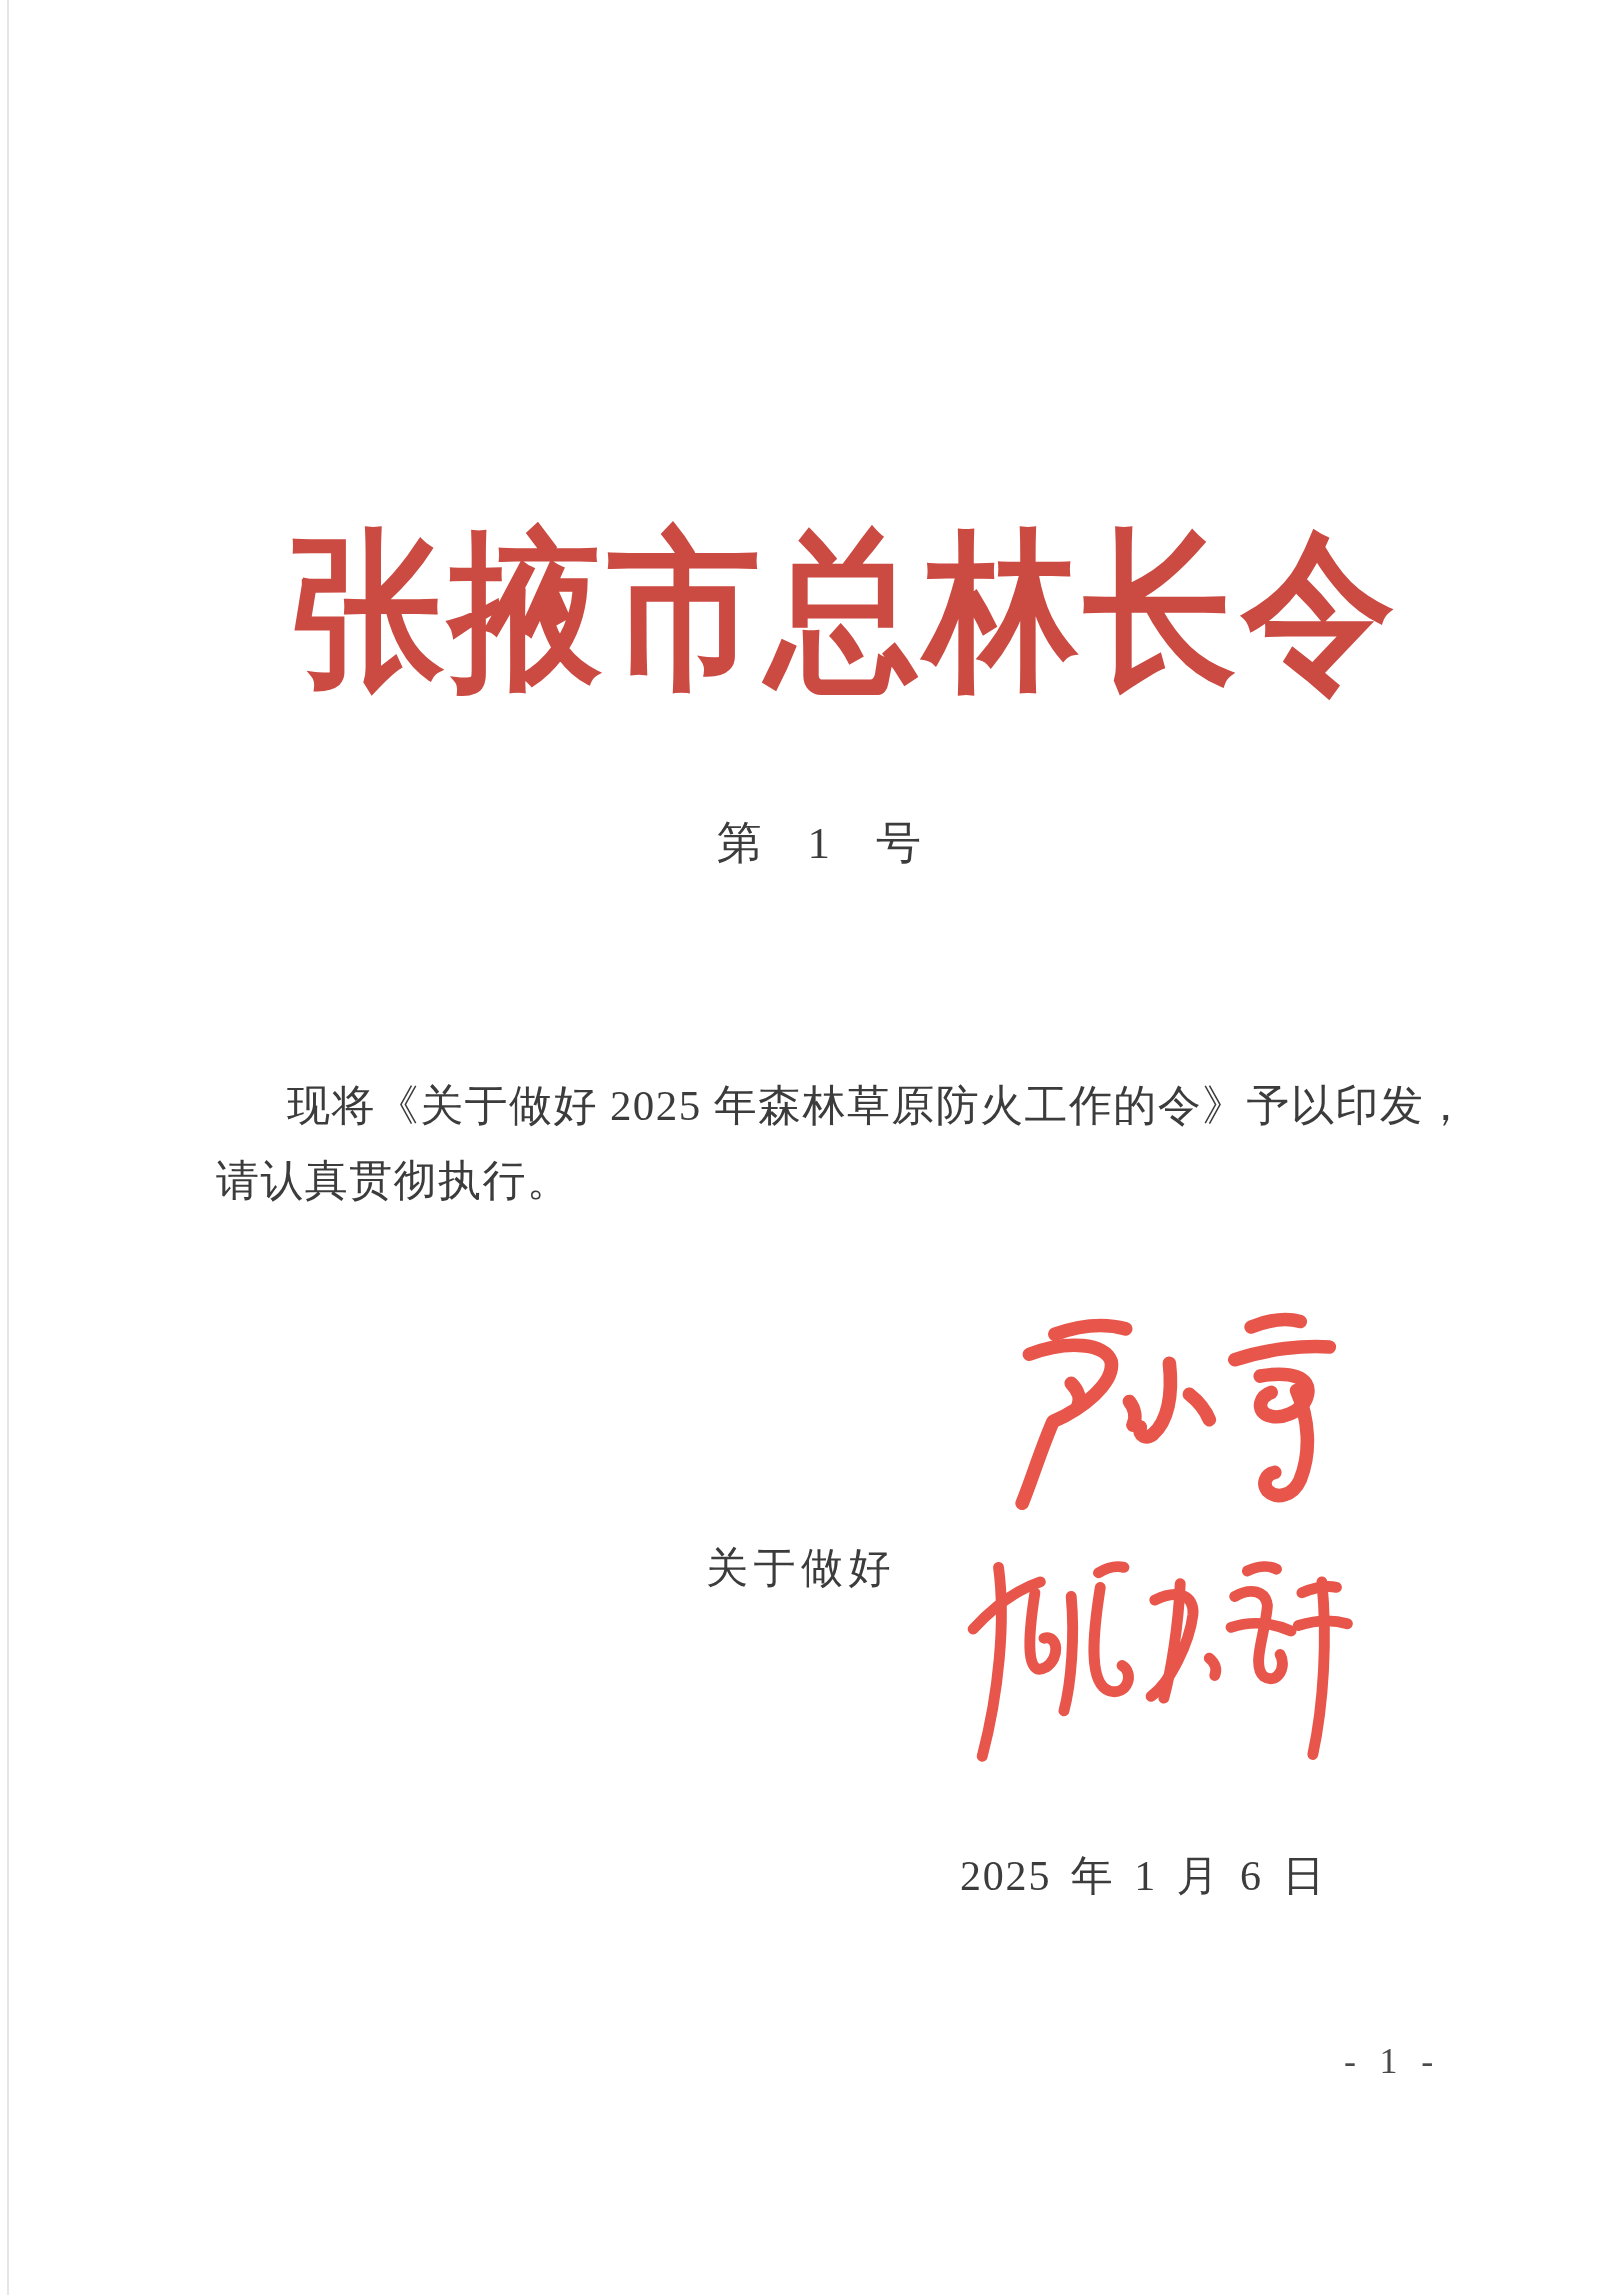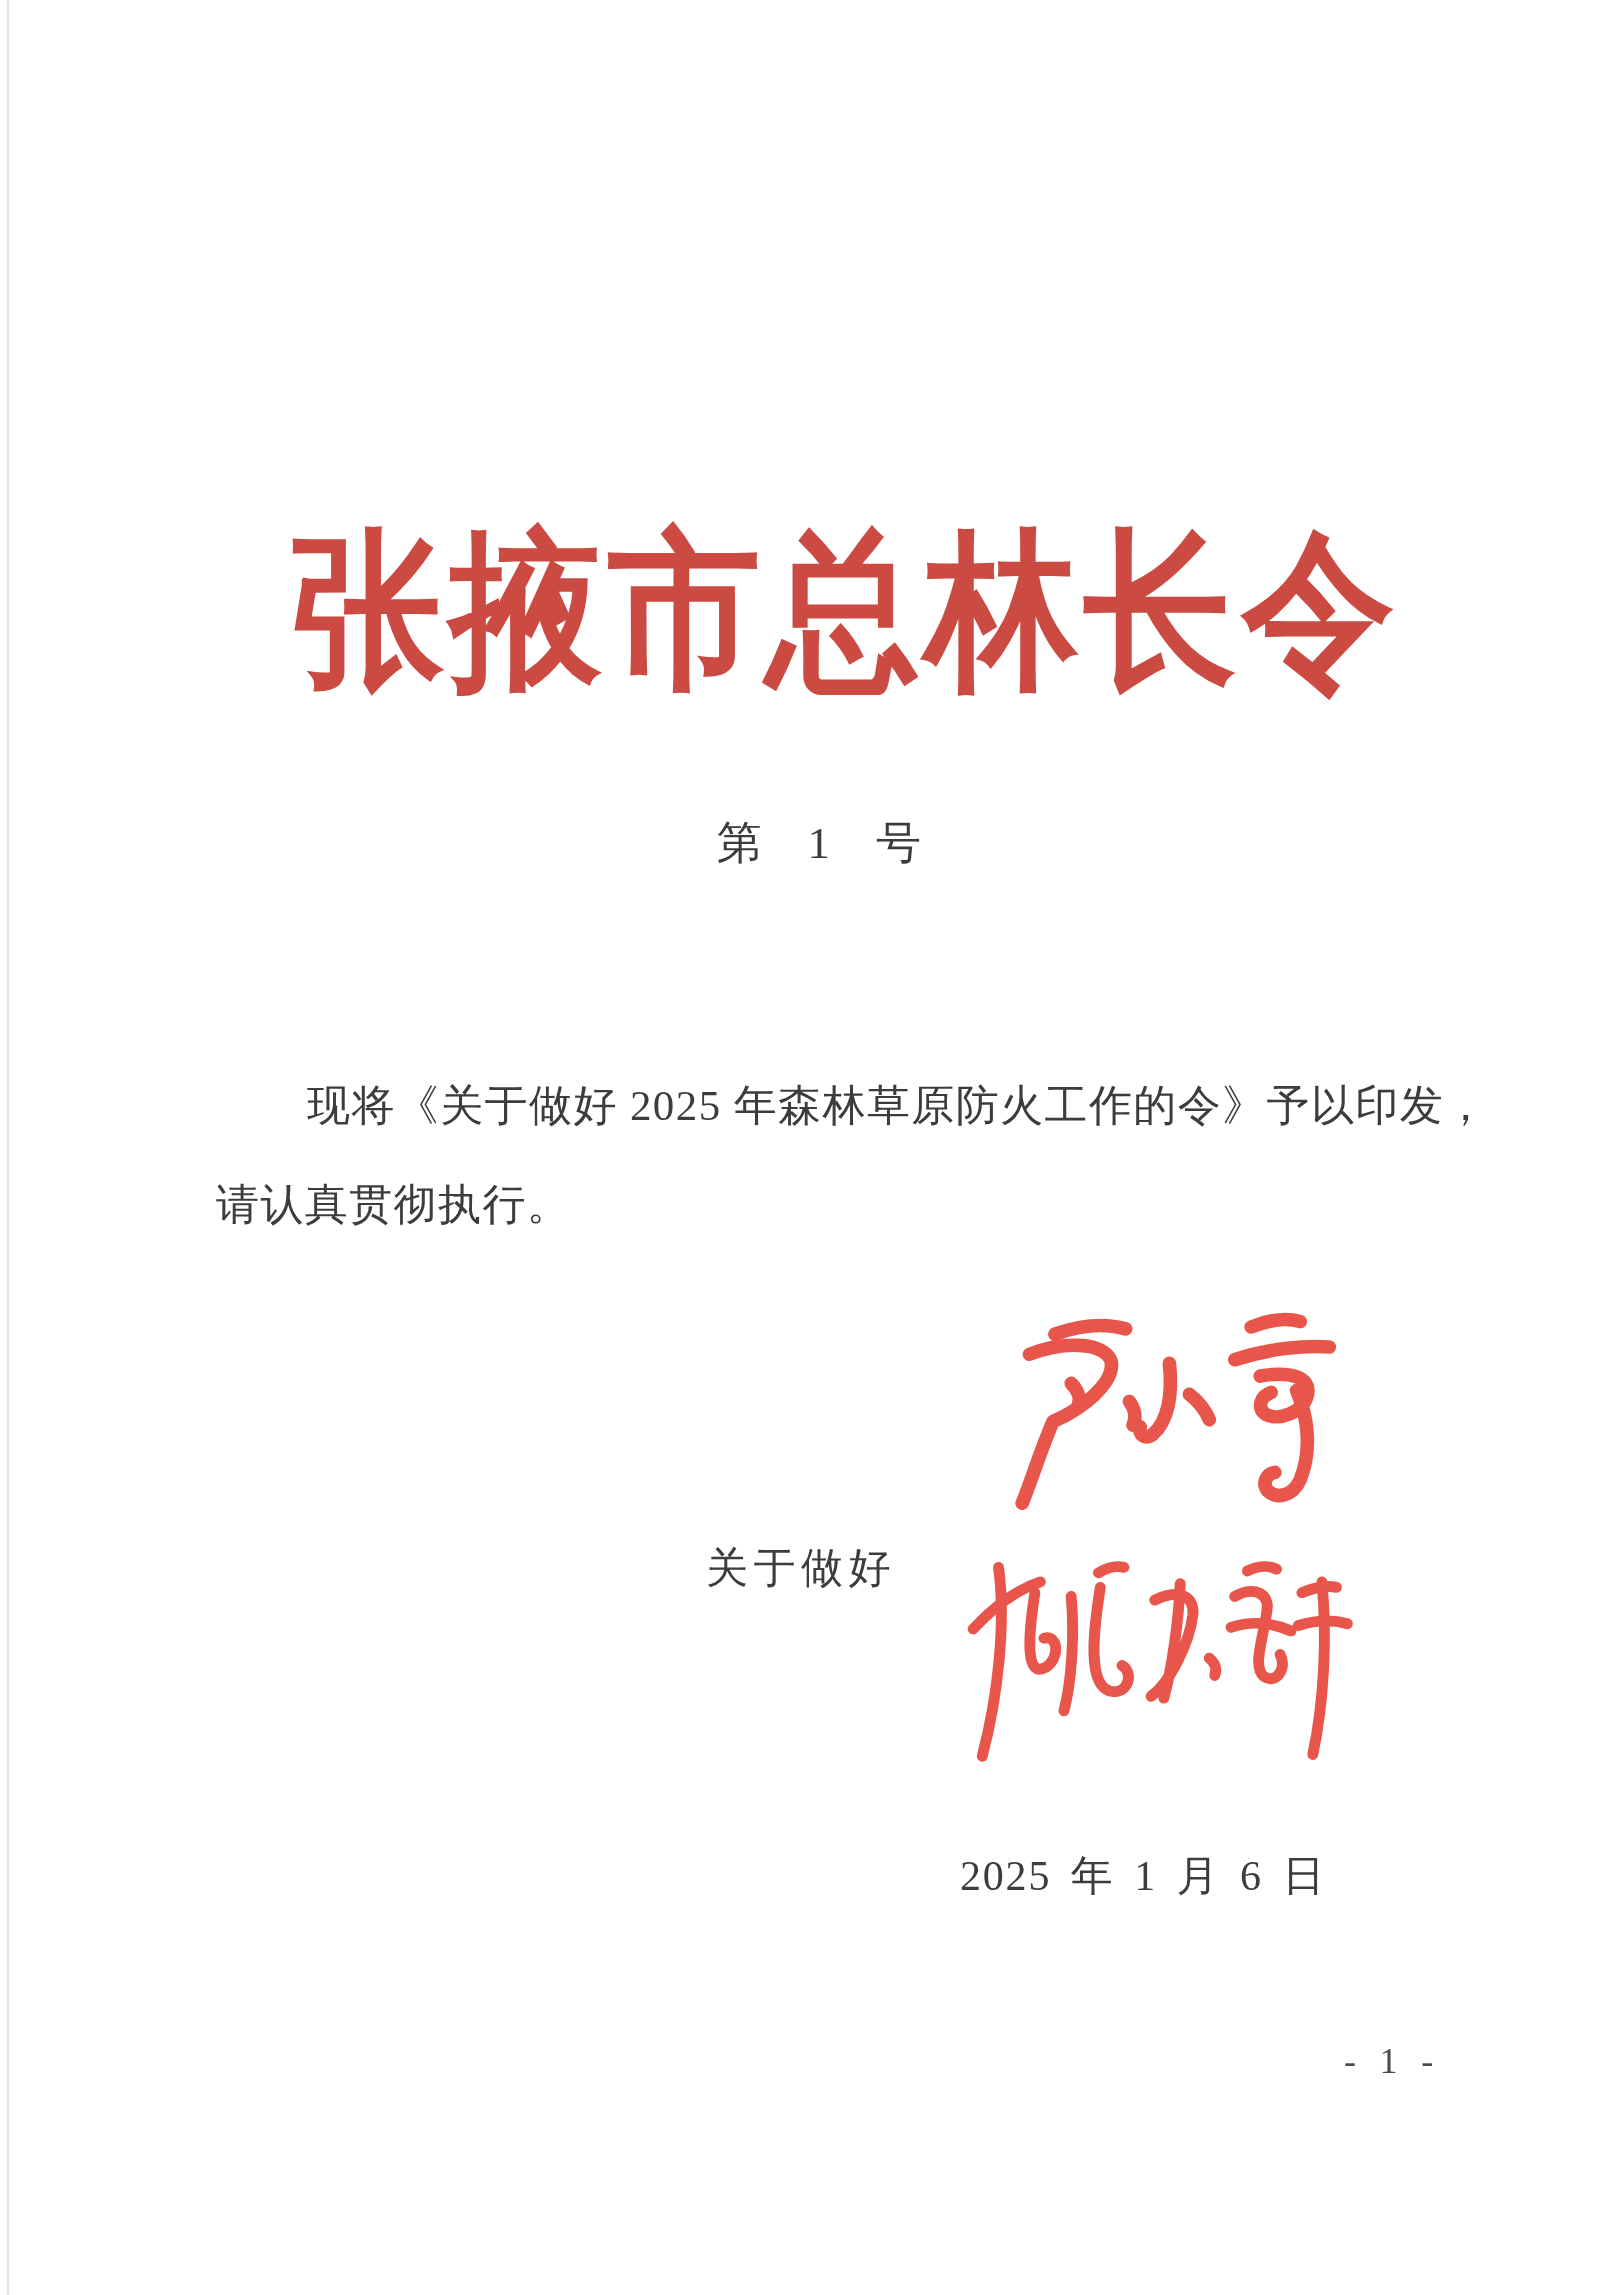--- a/index.html
+++ b/index.html
@@ -52,22 +52,22 @@
     white-space:nowrap;
   }
   .body-line{
     position:absolute;
     margin:0;
     font-size:43px;
     letter-spacing:1.4px;
     color:var(--ink-black);
     white-space:nowrap;
   }
-  .body-line.line1{left:307px;top:1077px;}
-  .body-line.line2{left:216px;top:1152px;margin-top:24px;}
+  .body-line.line1{left:287px;top:1077px;}
+  .body-line.line2{left:216px;top:1152px;}
   .signer-title{
     position:absolute;left:706px;top:1540px;
     font-size:42px;
     letter-spacing:5.5px;
     color:var(--ink-black);
     white-space:nowrap;
   }
   .issue-date{
     position:absolute;left:960px;top:1848px;
     font-size:42px;

